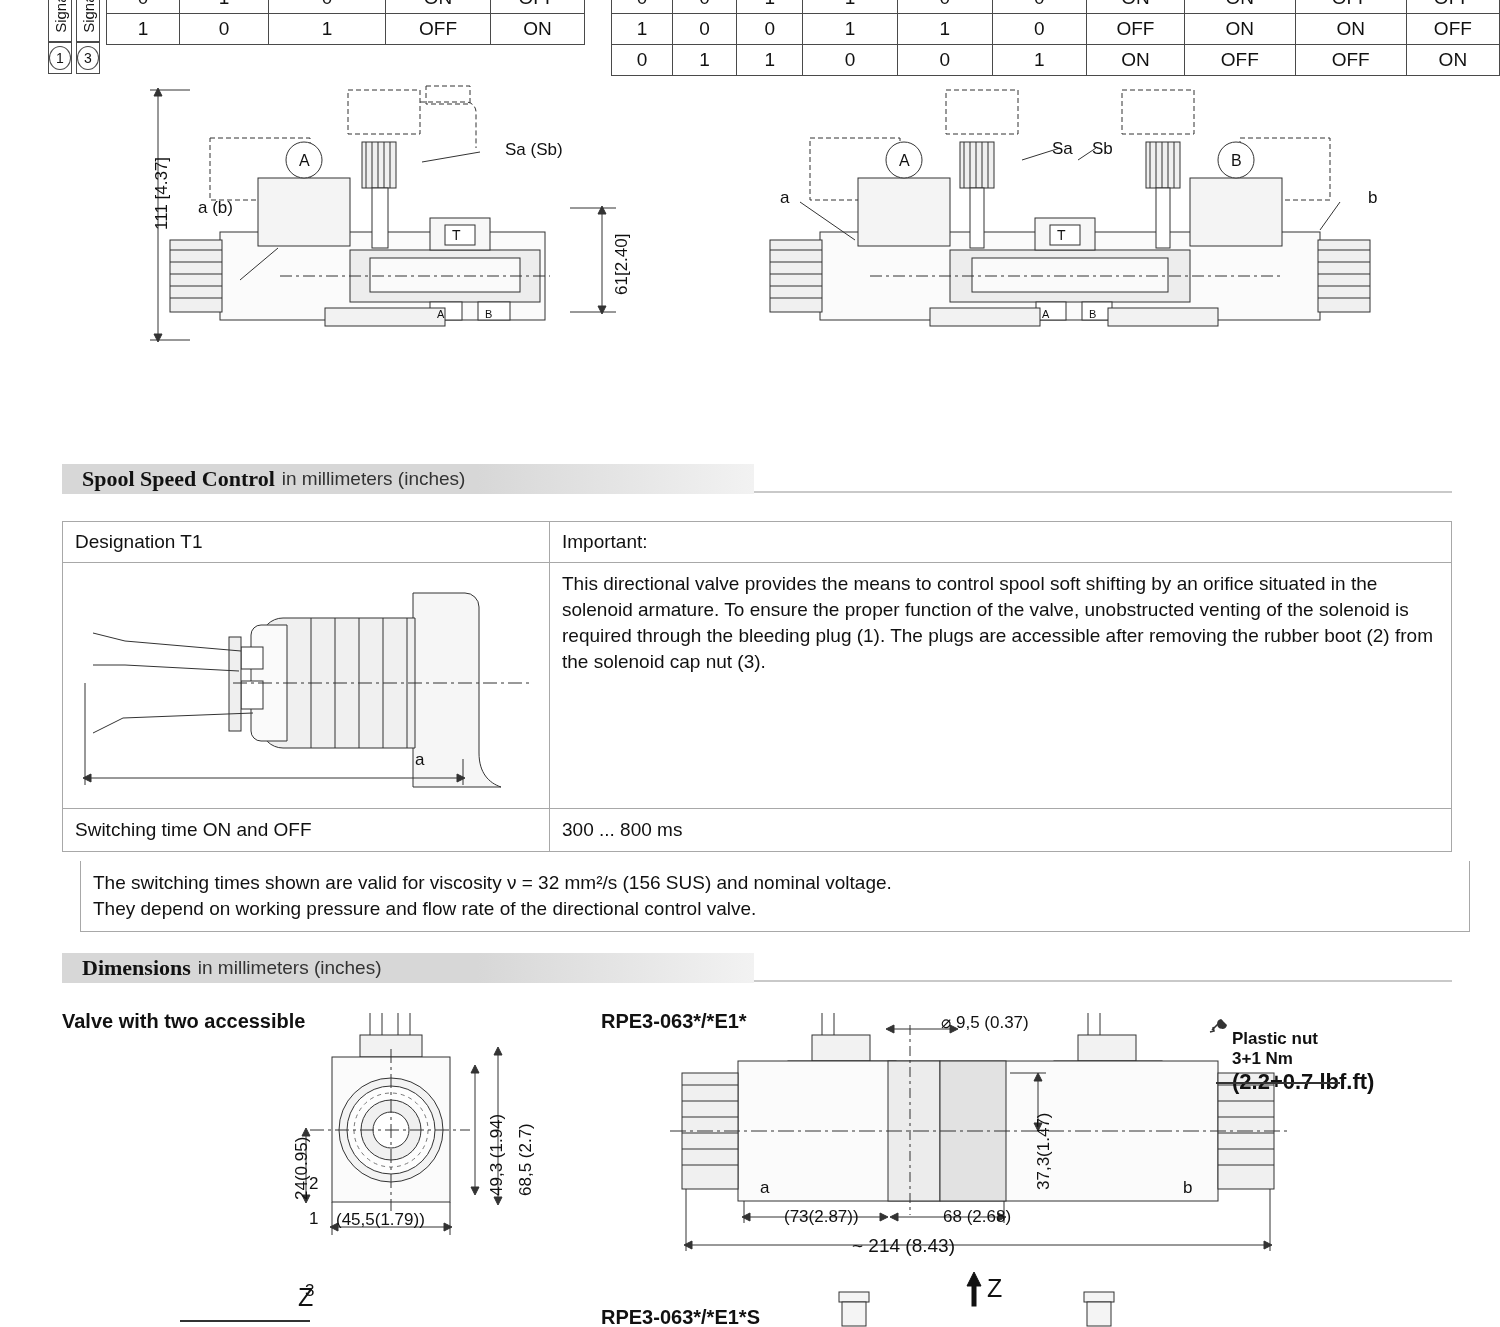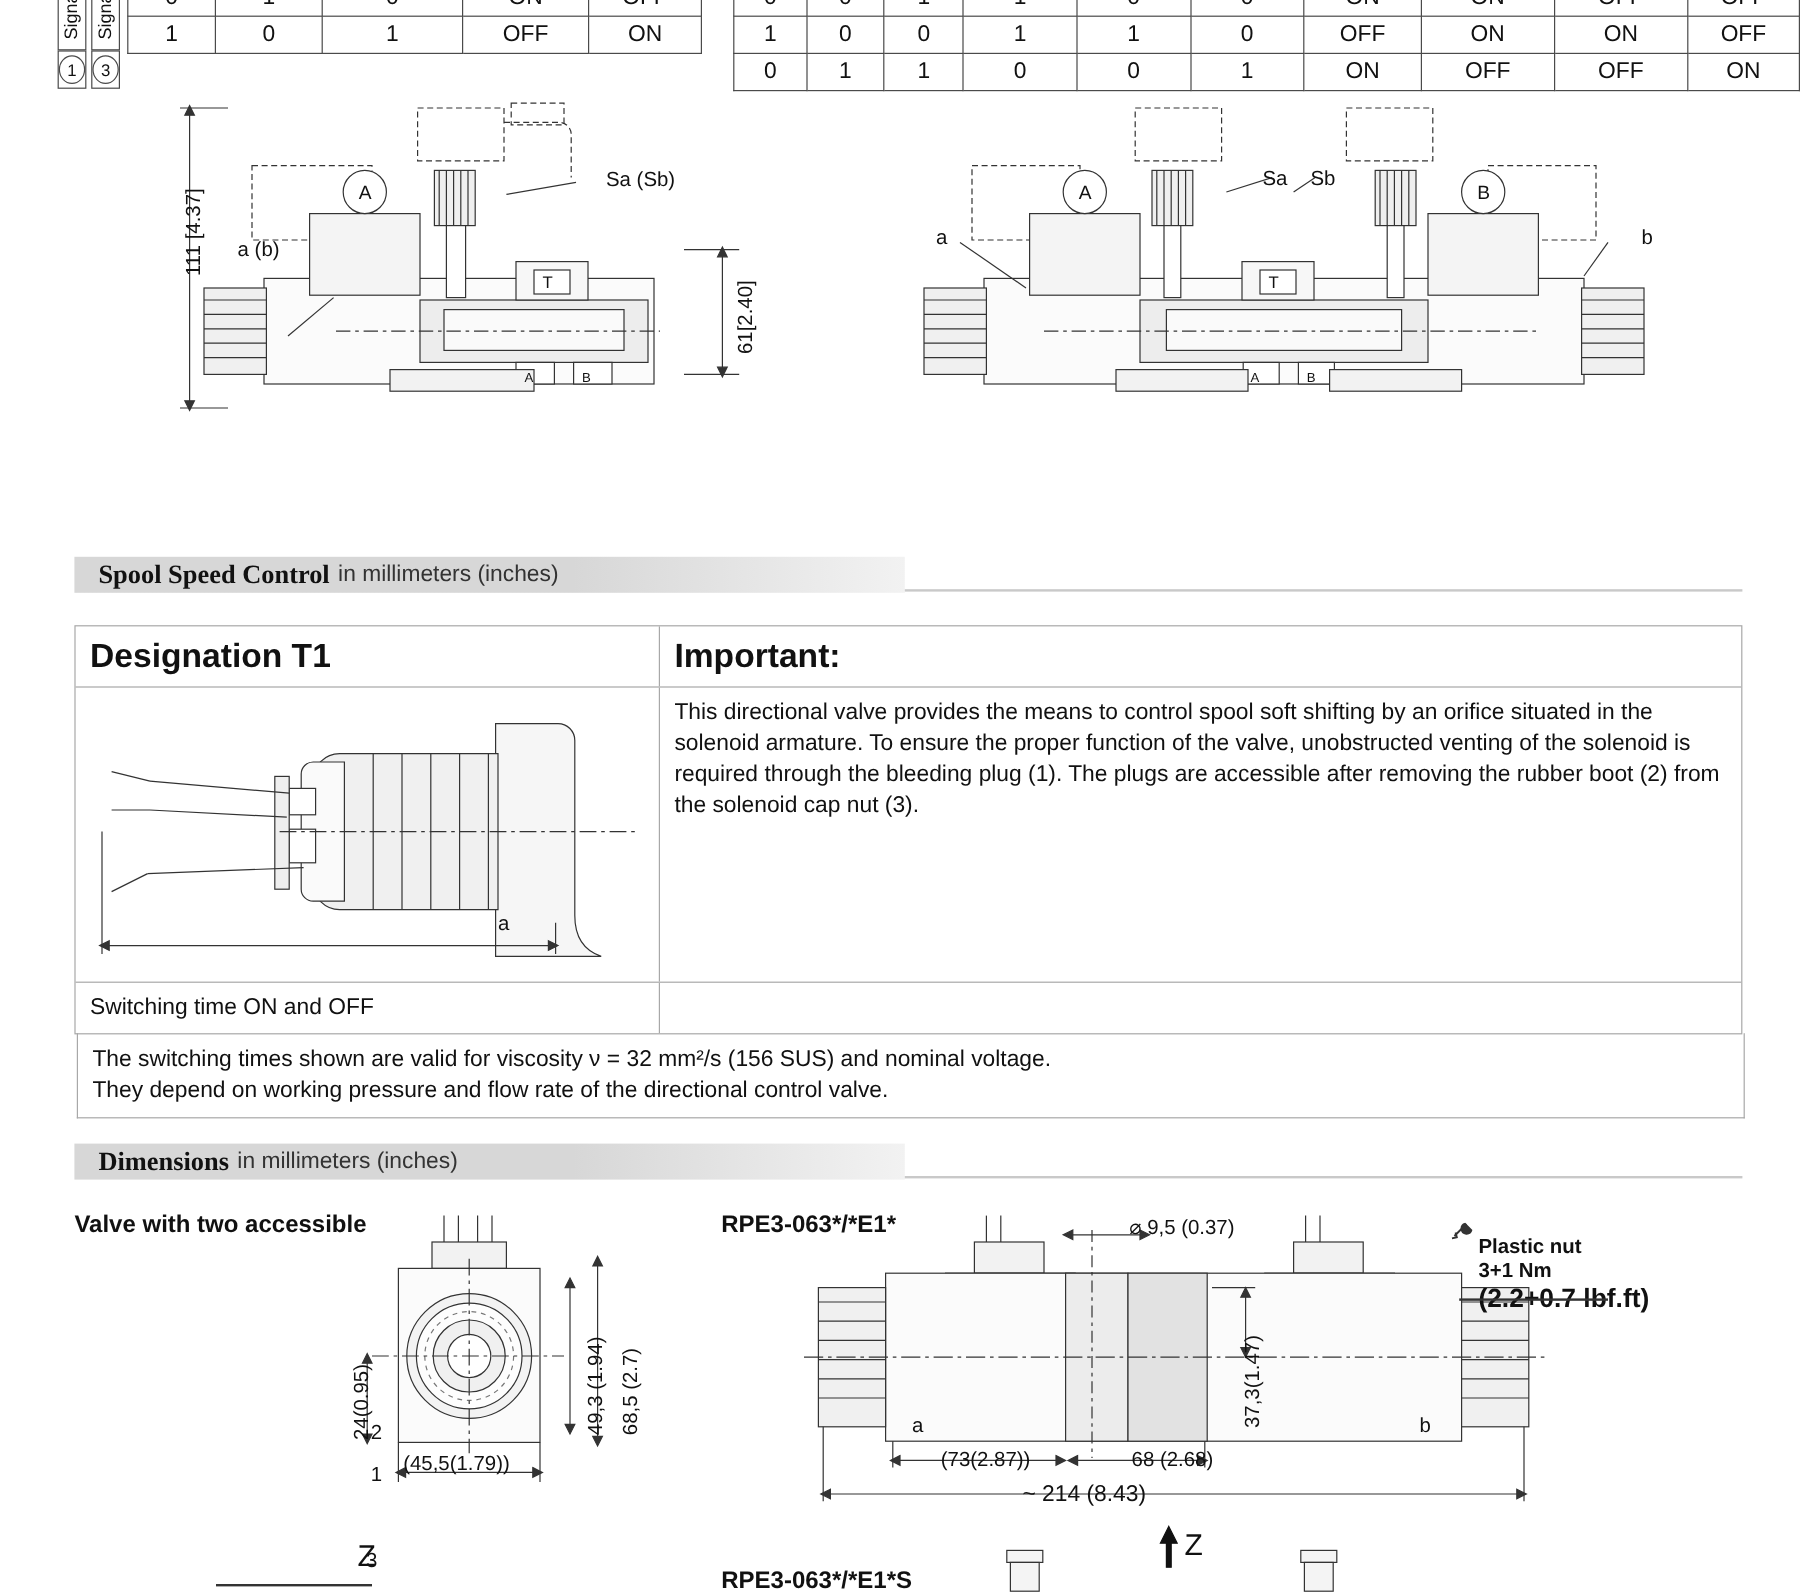--- a/index.html
+++ b/index.html
@@ -31,21 +31,21 @@
     height:30px;background:linear-gradient(to right,#d7d7d7 0%,#d7d7d7 60%,#f2f2f2 100%);
     display:flex;align-items:center;padding-left:20px;
   }
   .secbar .t1{font-size:22px;font-weight:bold;color:#111;font-family:Liberation Serif, serif;}
   .secbar .t2{font-size:19px;color:#333;margin-left:7px;}
   
   .ssbox{border:1px solid #a8a8a8;}
   .ssrow{display:flex;}
   .sscellL{width:487px;border-right:1px solid #a8a8a8;box-sizing:border-box;}
   .sscellR{flex:1;box-sizing:border-box;}
-  .sshead{font-size:28px;font-weight:bold;padding:9px 12px;}
+  .sshead{font-size:19px;font-weight:normal;padding:9px 12px;}
   .ssborderB{border-bottom:1px solid #a8a8a8;}
   .sstext{font-size:19px;padding:8px 12px;line-height:26px;}
   .ssnote{font-size:19px;padding:9px 12px;line-height:26px;}
   .lblb{font-size:20px;font-weight:bold;}
   .dim{font-size:17px;}
   .rot90{transform-origin:0 0;transform:rotate(-90deg);white-space:nowrap;}
   svg{display:block;}
 </style>
 </head>
 <body>
@@ -330,24 +330,25 @@
       </svg>
       <div class="abs dim" style="left:246px;top:611px;">2</div>
       <div class="abs dim" style="left:246px;top:646px;">1</div>
       <div class="abs dim" style="left:242px;top:718px;">3</div>
 
     </div>
     <div class="sscellR sstext">This directional valve provides the means to control spool soft shifting by an orifice situated in the solenoid armature. To ensure the proper function of the valve, unobstructed venting of the solenoid is required through the bleeding plug (1). The plugs are accessible after removing the rubber boot (2) from the solenoid cap nut (3).</div>
   </div>
   <div class="ssrow">
     <div class="sscellL sstext">Switching time ON and OFF</div>
-  </div>
-</div>
-
-<div class="abs ssbox" style="left:64px;top:861px;width:1388px;border-top:none;">
+    <div class="sscellR sstext">300 ... 800 ms</div>
+  </div>
+</div>
+
+<div class="abs ssbox" style="left:80px;top:861px;width:1388px;border-top:none;">
   <div class="ssnote">
     <div>The switching times shown are valid for viscosity ν = 32 mm²/s (156 SUS) and nominal voltage.</div>
     <div>They depend on working pressure and flow rate of the directional control valve.</div>
   </div>
 </div>
 
 <div class="abs" style="left:62px;top:953px;width:1390px;">
   <div style="display:flex;align-items:center;">
     <div class="secbar" style="width:672px;">
       <span class="t1">Dimensions</span>

